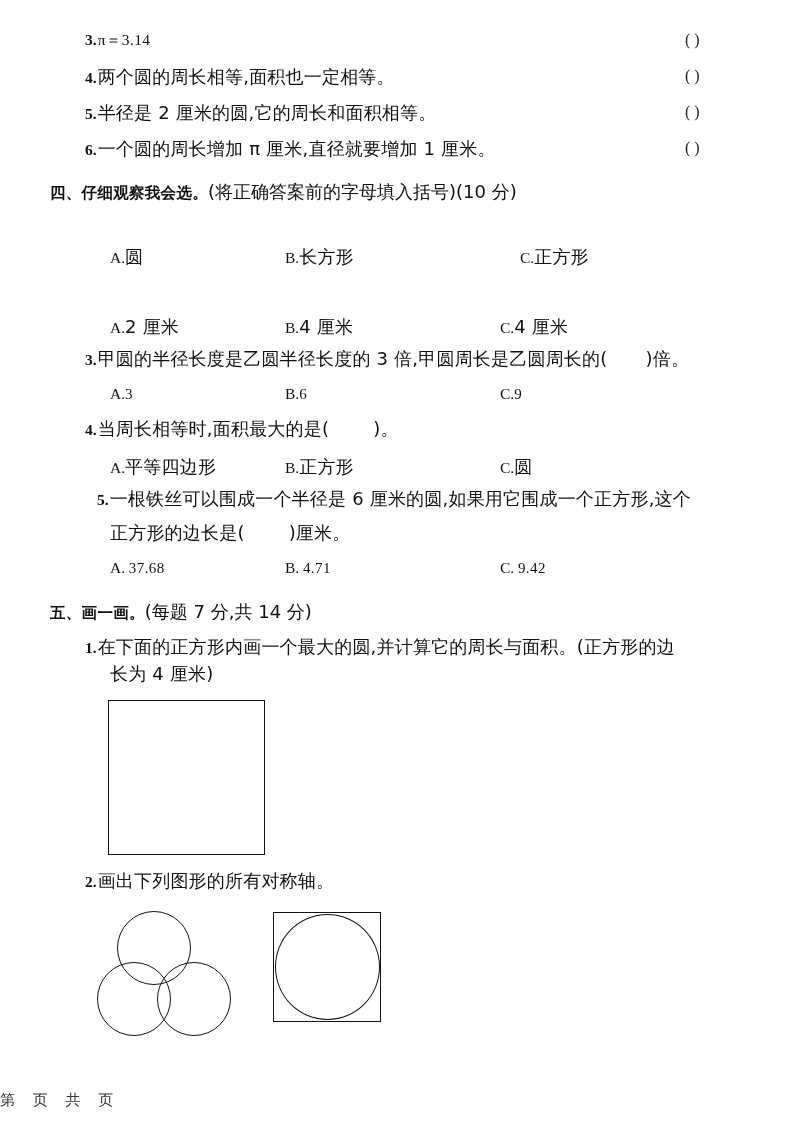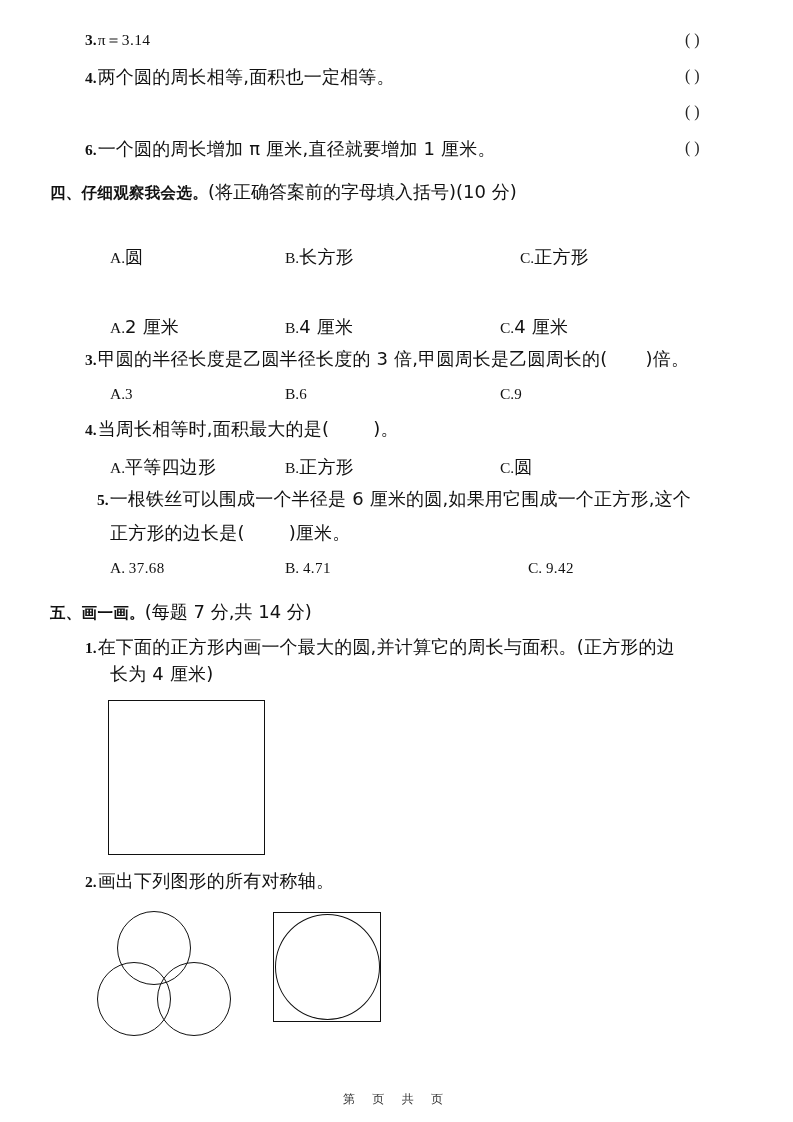--- a/index.html
+++ b/index.html
@@ -97,23 +97,22 @@
     border: 1.4px solid #111;
     border-radius: 50%;
     box-sizing: border-box;
     background: transparent;
   }
 
   
   .footer {
     position: absolute;
     width: 100%;
-    text-align: center;
-    font-family: Liberation Sans, sans-serif;
-    font-size: 12px;
+    font-family: Liberation Serif, serif;
+    font-size: 15px;
     letter-spacing: 7px;
     color: #333;
   }
 </style>
 </head>
 <body>
 
 <div class="page">
 
   <div class="row" style="left:85px; top:32px;">
@@ -123,20 +122,23 @@
     <span>(        )</span>
   </div>
 
   <div class="row" style="left:85px; top:68px;">
     <span class="num">4.</span><span class="cn">两个圆的周长相等,面积也一定相等。</span>
   </div>
   <div class="paren" style="left:685px; top:67px;">
     <span>(        )</span>
   </div>
 
+  <div class="row" style="left:85px; top:104px;">
+    <span class="num">5.</span><span class="cn">半径是 2 厘米的圆,它的周长和面积相等。</span>
+  </div>
   <div class="paren" style="left:685px; top:103px;">
     <span>(        )</span>
   </div>
 
   <div class="row" style="left:85px; top:140px;">
     <span class="num">6.</span><span class="cn">一个圆的周长增加 π 厘米,直径就要增加 1 厘米。</span>
   </div>
   <div class="paren" style="left:685px; top:139px;">
     <span>(        )</span>
   </div>
@@ -196,21 +198,21 @@
   </div>
   <div class="row" style="left:110px; top:524px;">
     <span class="cn">正方形的边长是(</span><span class="inblank"></span><span class="cn">)厘米。</span>
   </div>
   <div class="opt" style="left:110px; top:559px;">
     <span class="letter">A.</span>&nbsp;<span class="mono-num">37.68</span>
   </div>
   <div class="opt" style="left:285px; top:559px;">
     <span class="letter">B.</span>&nbsp;<span class="mono-num">4.71</span>
   </div>
-  <div class="opt" style="left:500px; top:559px;margin-left:28px;">
+  <div class="opt" style="left:500px; top:559px;">
     <span class="letter">C.</span>&nbsp;<span class="mono-num">9.42</span>
   </div>
 
   <div class="heading" style="left:50px; top:600px;">
     <span>五、画一画。</span><span class="sub">(每题 7 分,共 14 分)</span>
   </div>
 
   <div class="row" style="left:85px; top:638px;">
     <span class="num">1.</span><span class="cn">在下面的正方形内画一个最大的圆,并计算它的周长与面积。(正方形的边</span>
   </div>

